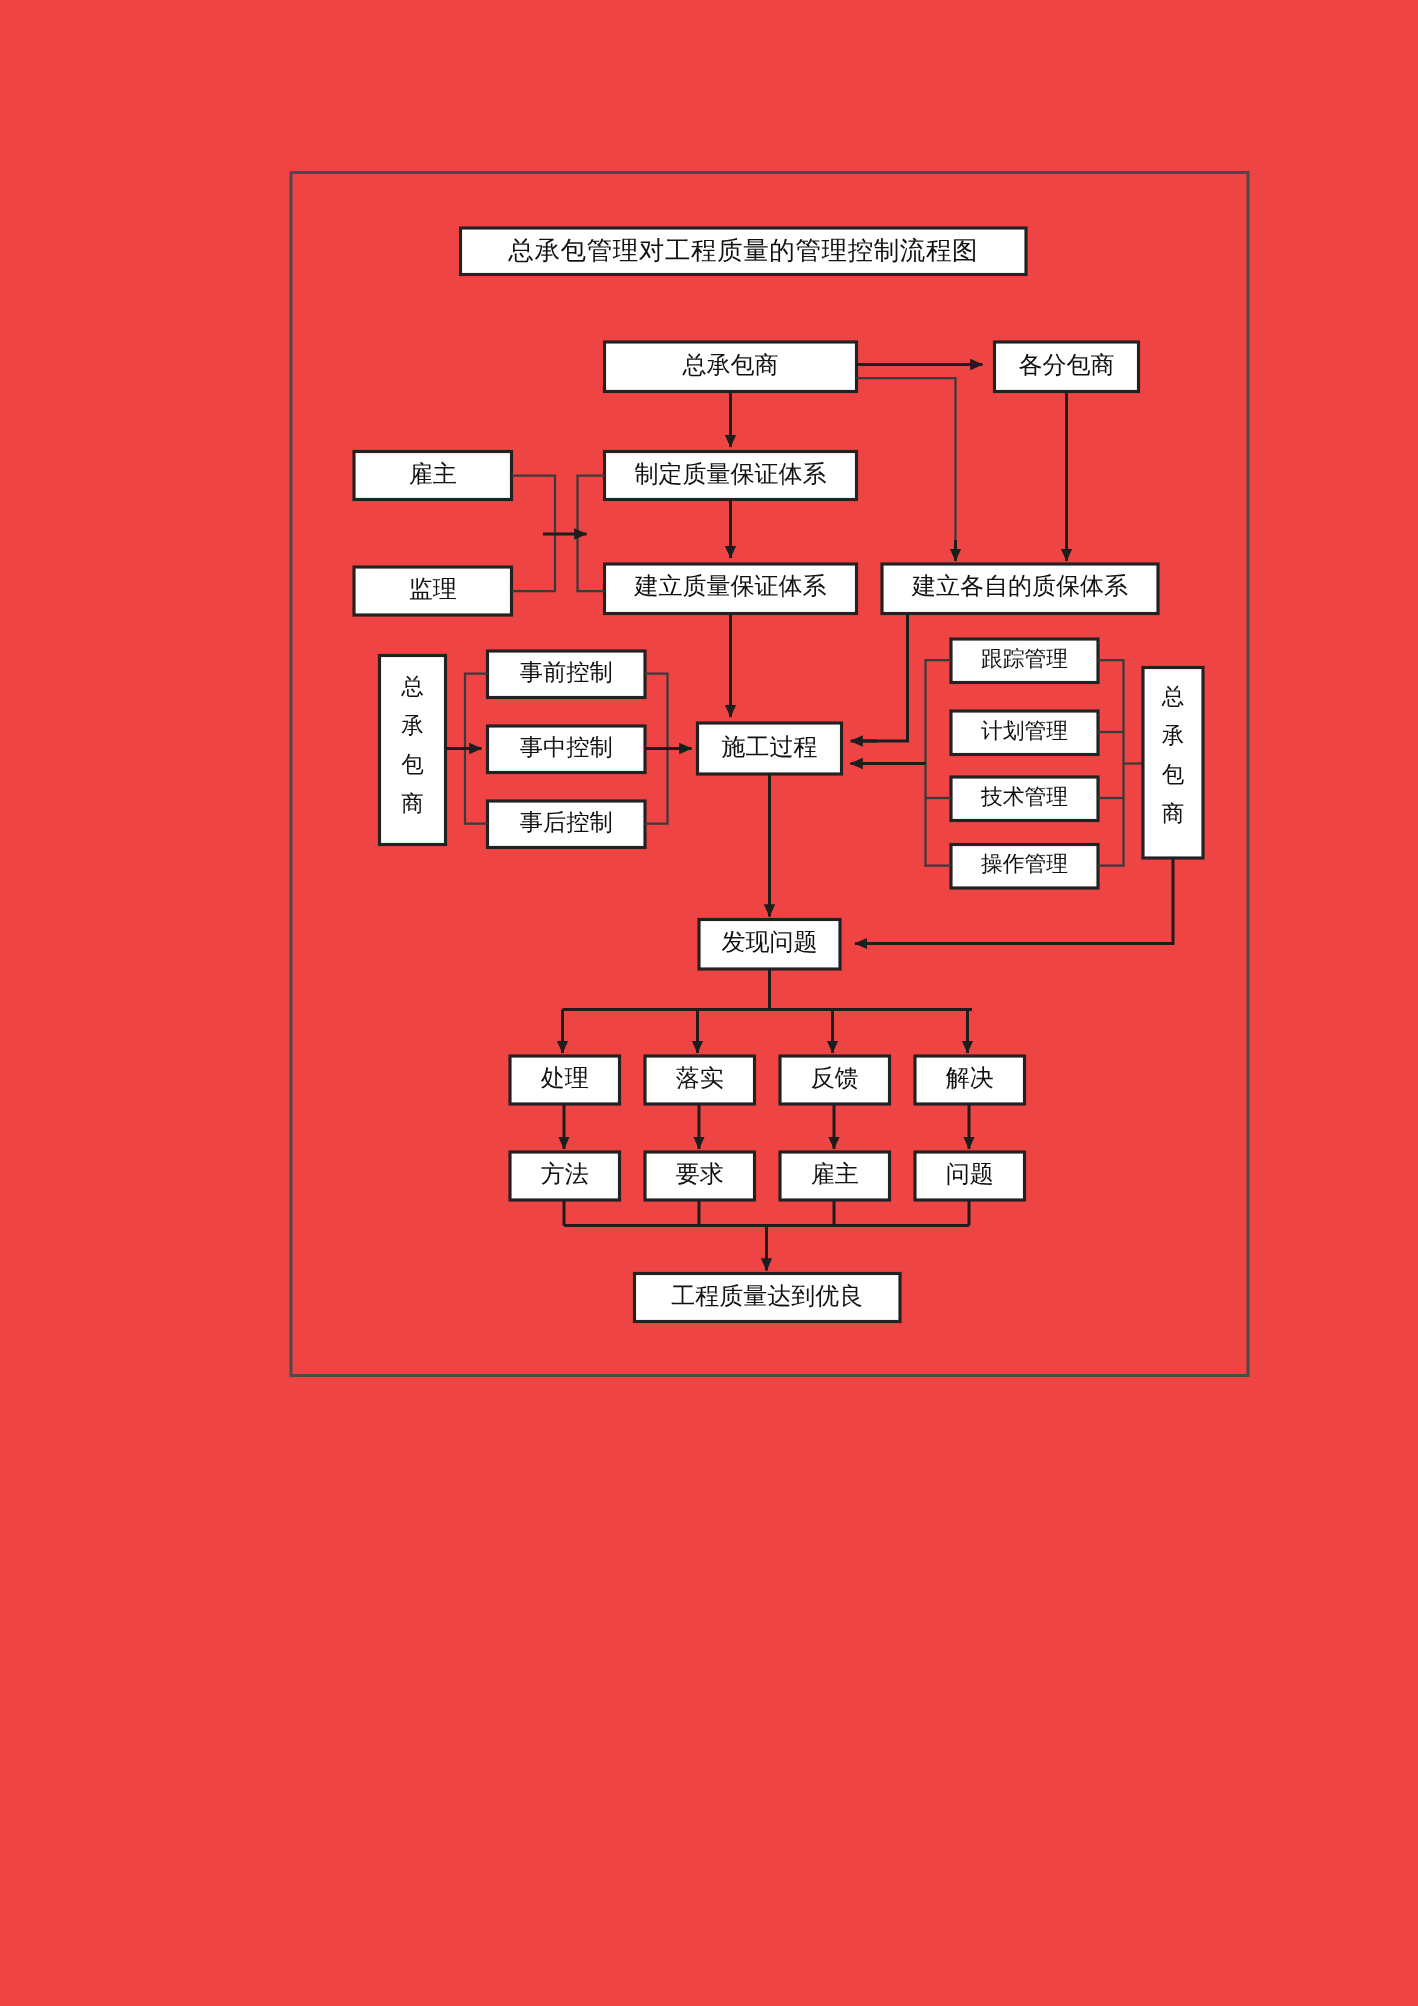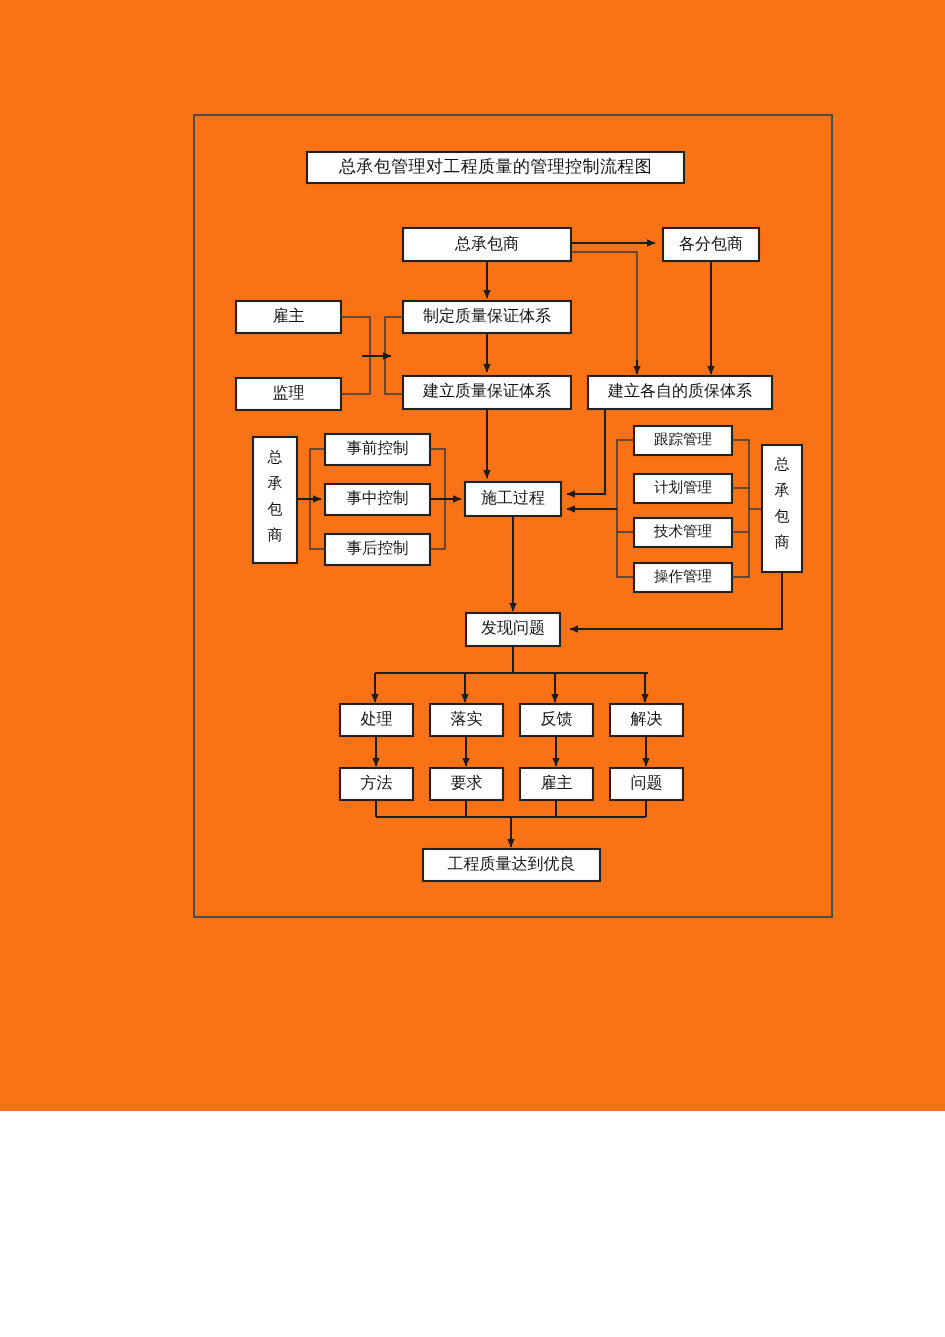--- a/index.html
+++ b/index.html
@@ -9,22 +9,22 @@
   }
   body {
     width: 945px;
     height: 1337px;
     font-family: "Liberation Serif", "DejaVu Serif", serif;
     overflow: hidden;
   }
   #page {
     position: relative;
     width: 945px;
-    height: 1111px;
-    background: #f97316;
+    height: 1337px;
+    background: #ef4444;
   }
   svg#diagram {
     position: absolute;
     left: 0;
     top: 0;
     width: 945px;
     height: 1337px;
   }
   .frame {
     fill: none;

